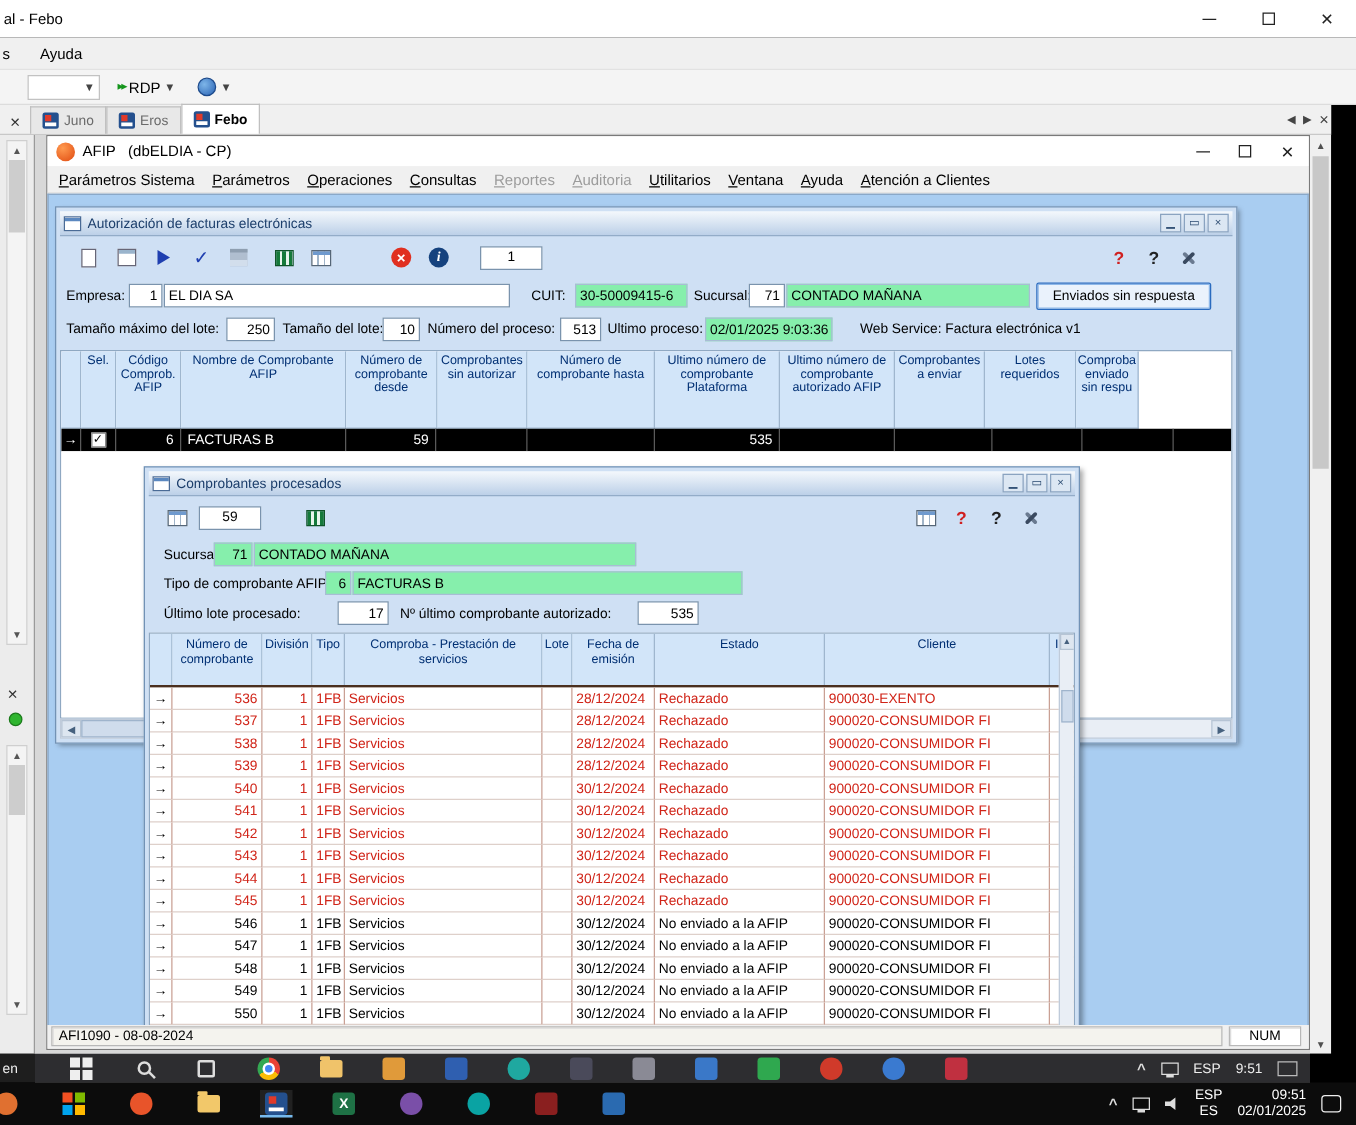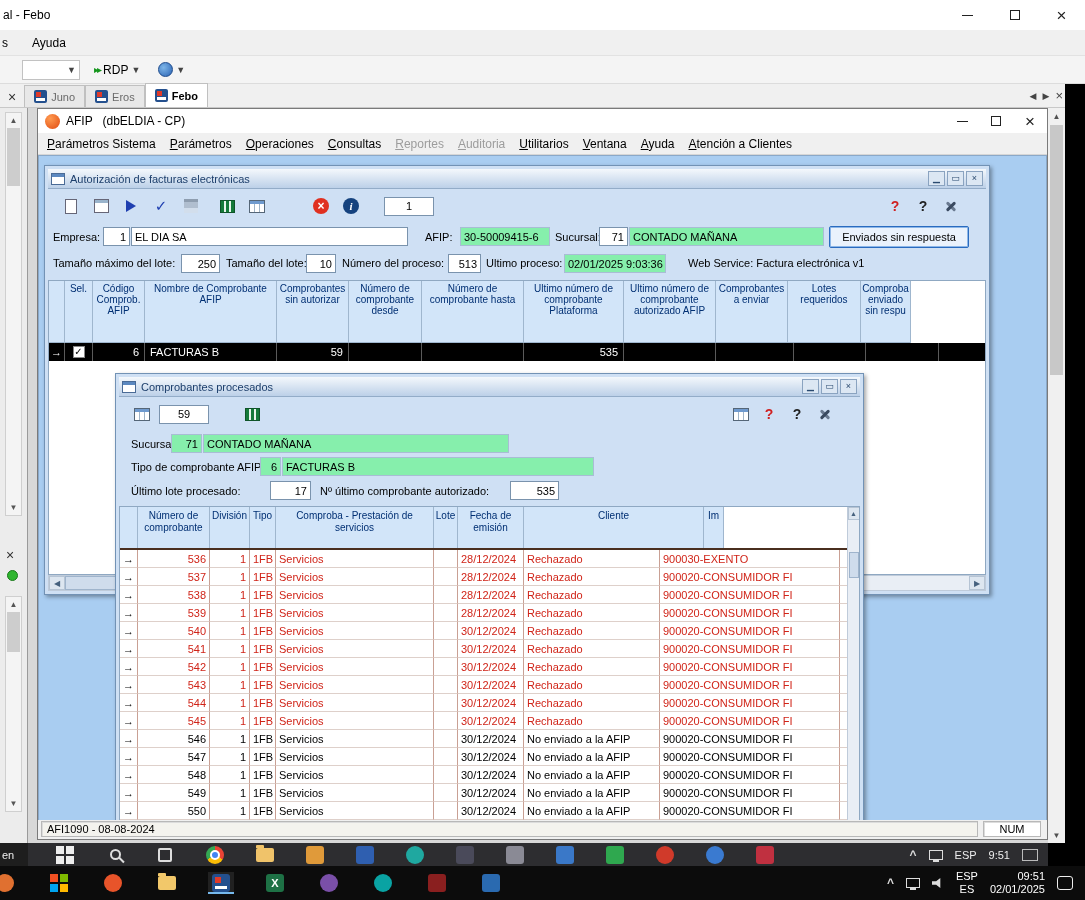--- a/index.html
+++ b/index.html
@@ -311,21 +311,21 @@
                     <b></b>
                   </div>
                 </div>
             </div>
           </div>
 
           <div class="frow" style="height:30px;">
             <span class="lbl" style="left:5px;top:5px;">Empresa:</span>
             <div class="f num" style="left:55px;top:4px;width:27px;">1</div>
             <div class="f" style="left:83px;top:4px;width:277px;">EL DIA SA</div>
-            <span class="lbl" style="left:377px;top:5px;">AFIP:</span>
+            <span class="lbl" style="left:377px;top:5px;">CUIT:</span>
             <div class="f flat" style="left:412px;top:4px;width:90px;">30-50009415-6</div>
             <span class="lbl" style="left:507px;top:5px;">Sucursal:</span>
             <div class="f num" style="left:551px;top:4px;width:29px;">71</div>
             <div class="f flat" style="left:581px;top:4px;width:195px;">CONTADO MAÑANA</div>
             <div class="btn-default" style="left:781px;top:3px;width:140px;">Enviados sin respuesta</div>
           </div>
 
           <div class="frow" style="height:24px;">
             <span class="lbl" style="left:5px;top:1px;">Tamaño máximo del lote:</span>
             <div class="f num" style="left:133px;top:1px;width:39px;">250</div>
@@ -337,22 +337,22 @@
             <div class="f flat" style="left:516px;top:1px;width:102px;">02/01/2025 9:03:36</div>
             <span class="lbl" style="left:640px;top:1px;">Web Service: Factura electrónica v1</span>
           </div>
 
           <div class="grid1">
             <div class="g1h" id="g1h">
                 <div class="g1hc" style="width: 16px;"></div>
                 <div class="g1hc" style="width: 28px;">Sel.</div>
                 <div class="g1hc" style="width: 52px;">Código Comprob. AFIP</div>
                 <div class="g1hc" style="width: 132px;">Nombre de Comprobante AFIP</div>
+                <div class="g1hc" style="width: 73px;">Número de comprobante desde</div>
                 <div class="g1hc" style="width: 72px;">Comprobantes sin autorizar</div>
-                <div class="g1hc" style="width: 73px;">Número de comprobante desde</div>
                 <div class="g1hc" style="width: 102px;">Número de comprobante hasta</div>
                 <div class="g1hc" style="width: 100px;">Ultimo número de comprobante Plataforma</div>
                 <div class="g1hc" style="width: 92px;">Ultimo número de comprobante autorizado AFIP</div>
                 <div class="g1hc" style="width: 72px;">Comprobantes a enviar</div>
                 <div class="g1hc" style="width: 73px;">Lotes requeridos</div>
                 <div class="g1hc" style="width: 50px;">Comproba enviado sin respu</div>
               </div>
             <div class="g1r" id="g1r">
                 <div class="g1rc mark" style="width: 16px;">→</div>
                 <div class="g1rc" style="width: 28px; justify-content: center;">
@@ -432,20 +432,21 @@
 
           <div class="t2">
             <div class="t2h" id="t2h">
                 <div class="t2hc" style="width: 18px;"></div>
                 <div class="t2hc" style="width: 72px;">Número de comprobante</div>
                 <div class="t2hc" style="width: 40px;">División</div>
                 <div class="t2hc" style="width: 26px;">Tipo</div>
                 <div class="t2hc" style="width: 158px;">Comproba - Prestación de servicios</div>
                 <div class="t2hc" style="width: 24px;">Lote</div>
                 <div class="t2hc" style="width: 66px;">Fecha de emisión</div>
+                <div class="t2hc" style="width: 136px;">Estado</div>
                 <div class="t2hc" style="width: 180px;">Cliente</div>
                 <div class="t2hc" style="width: 20px;">Im</div>
               </div>
             <div class="t2body" id="t2body">
                 <div class="t2row red">
                   <div class="t2c mark" style="width: 18px;">→</div>
                   <div class="t2c num" style="width: 72px;">536</div>
                   <div class="t2c num" style="width: 40px;">1</div>
                   <div class="t2c" style="width: 26px;">1FB</div>
                   <div class="t2c" style="width: 158px;">Servicios</div>

